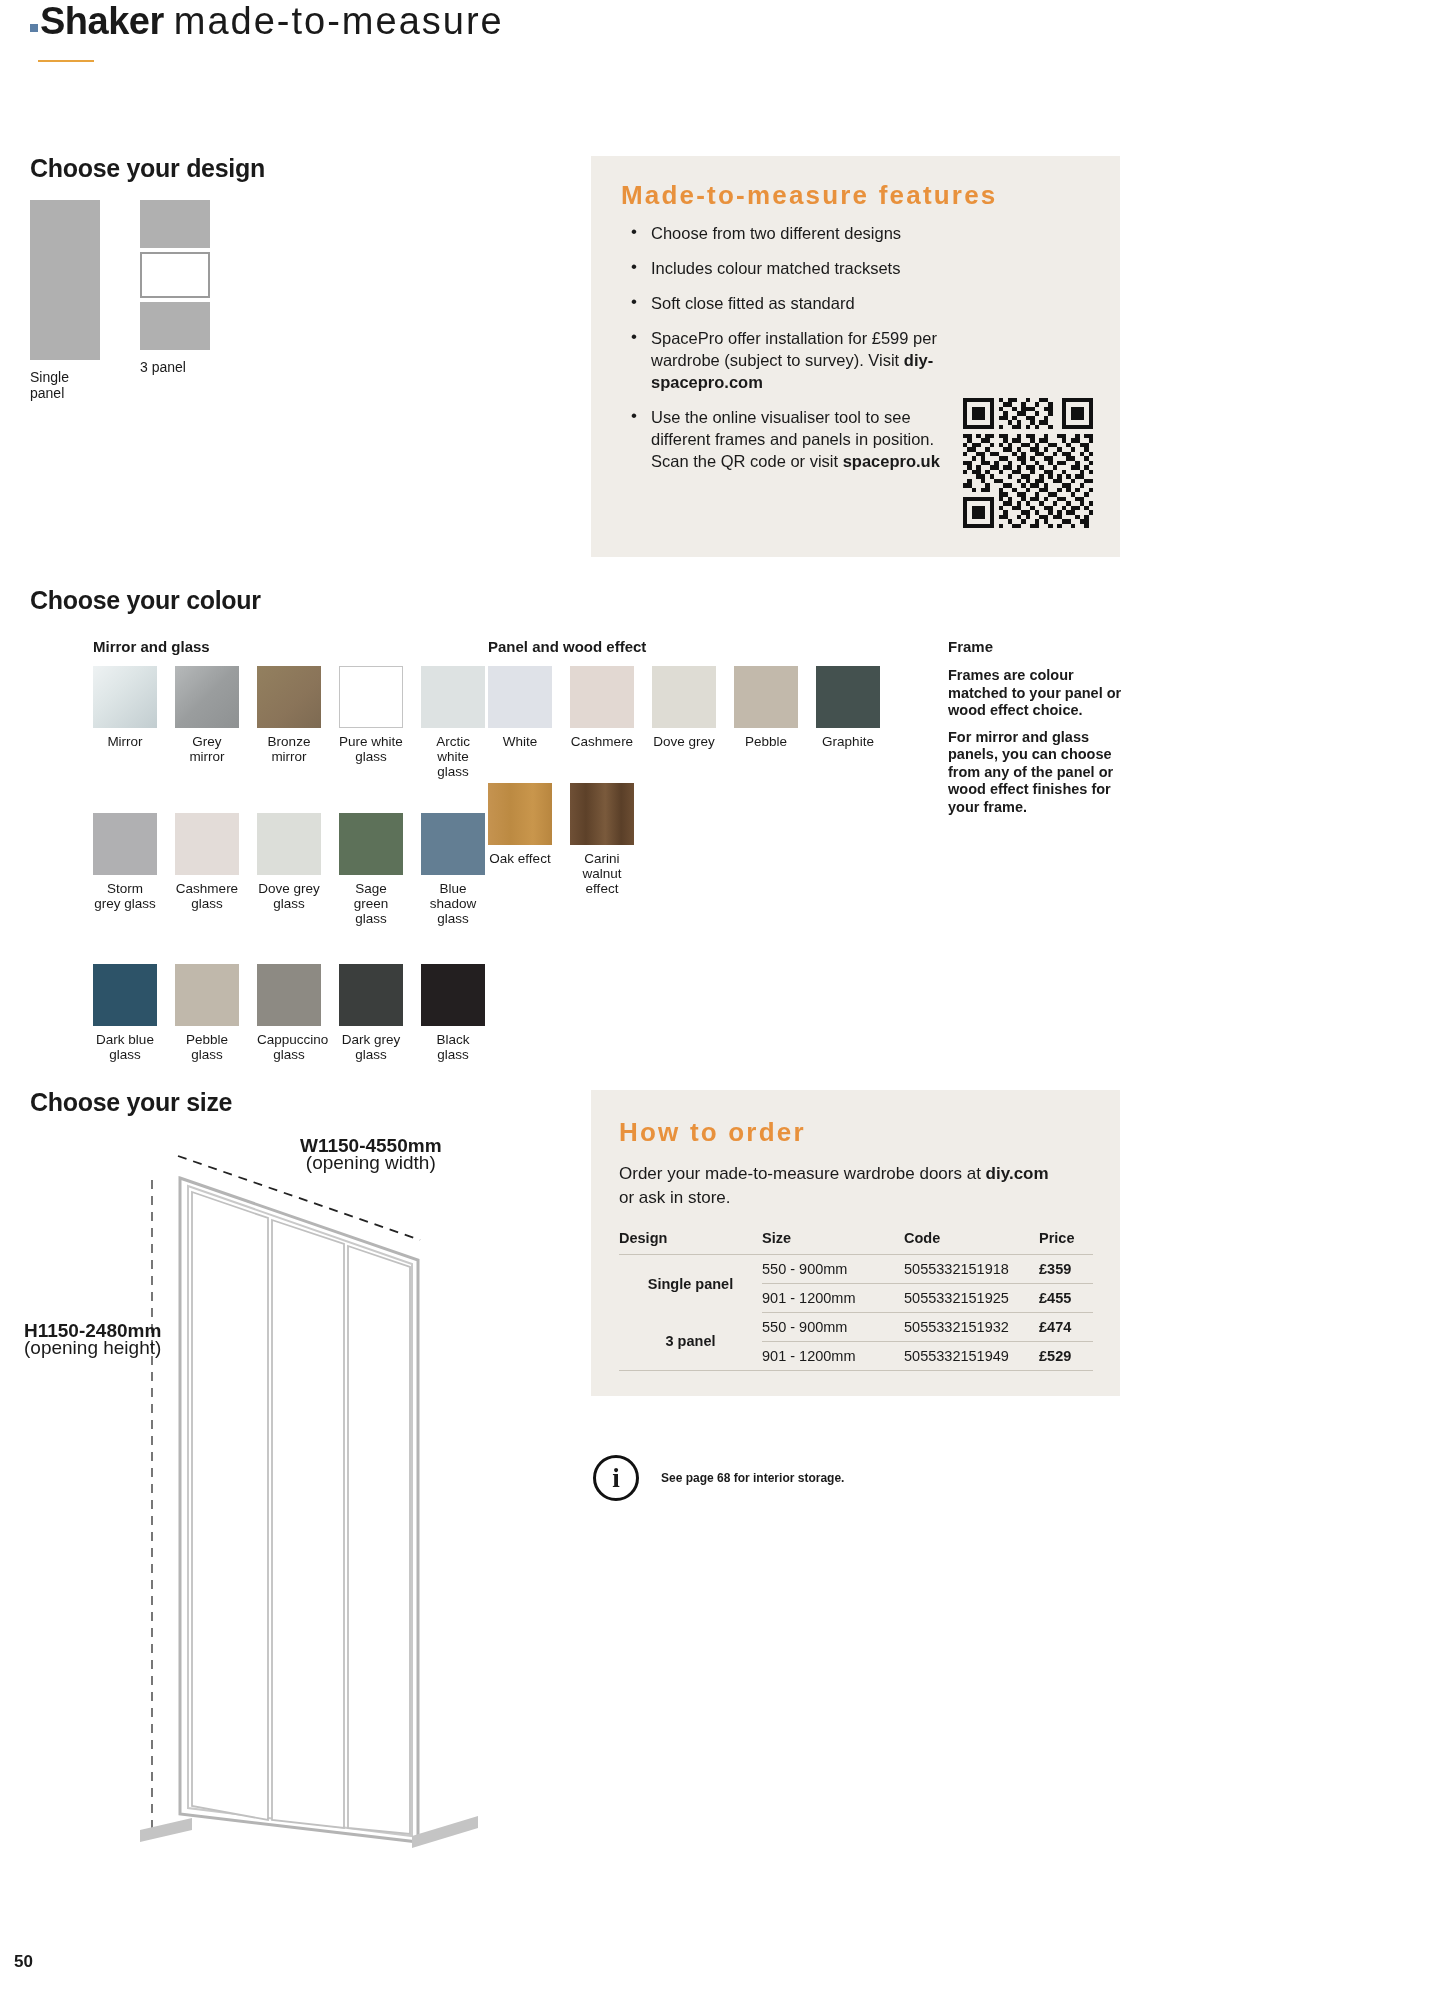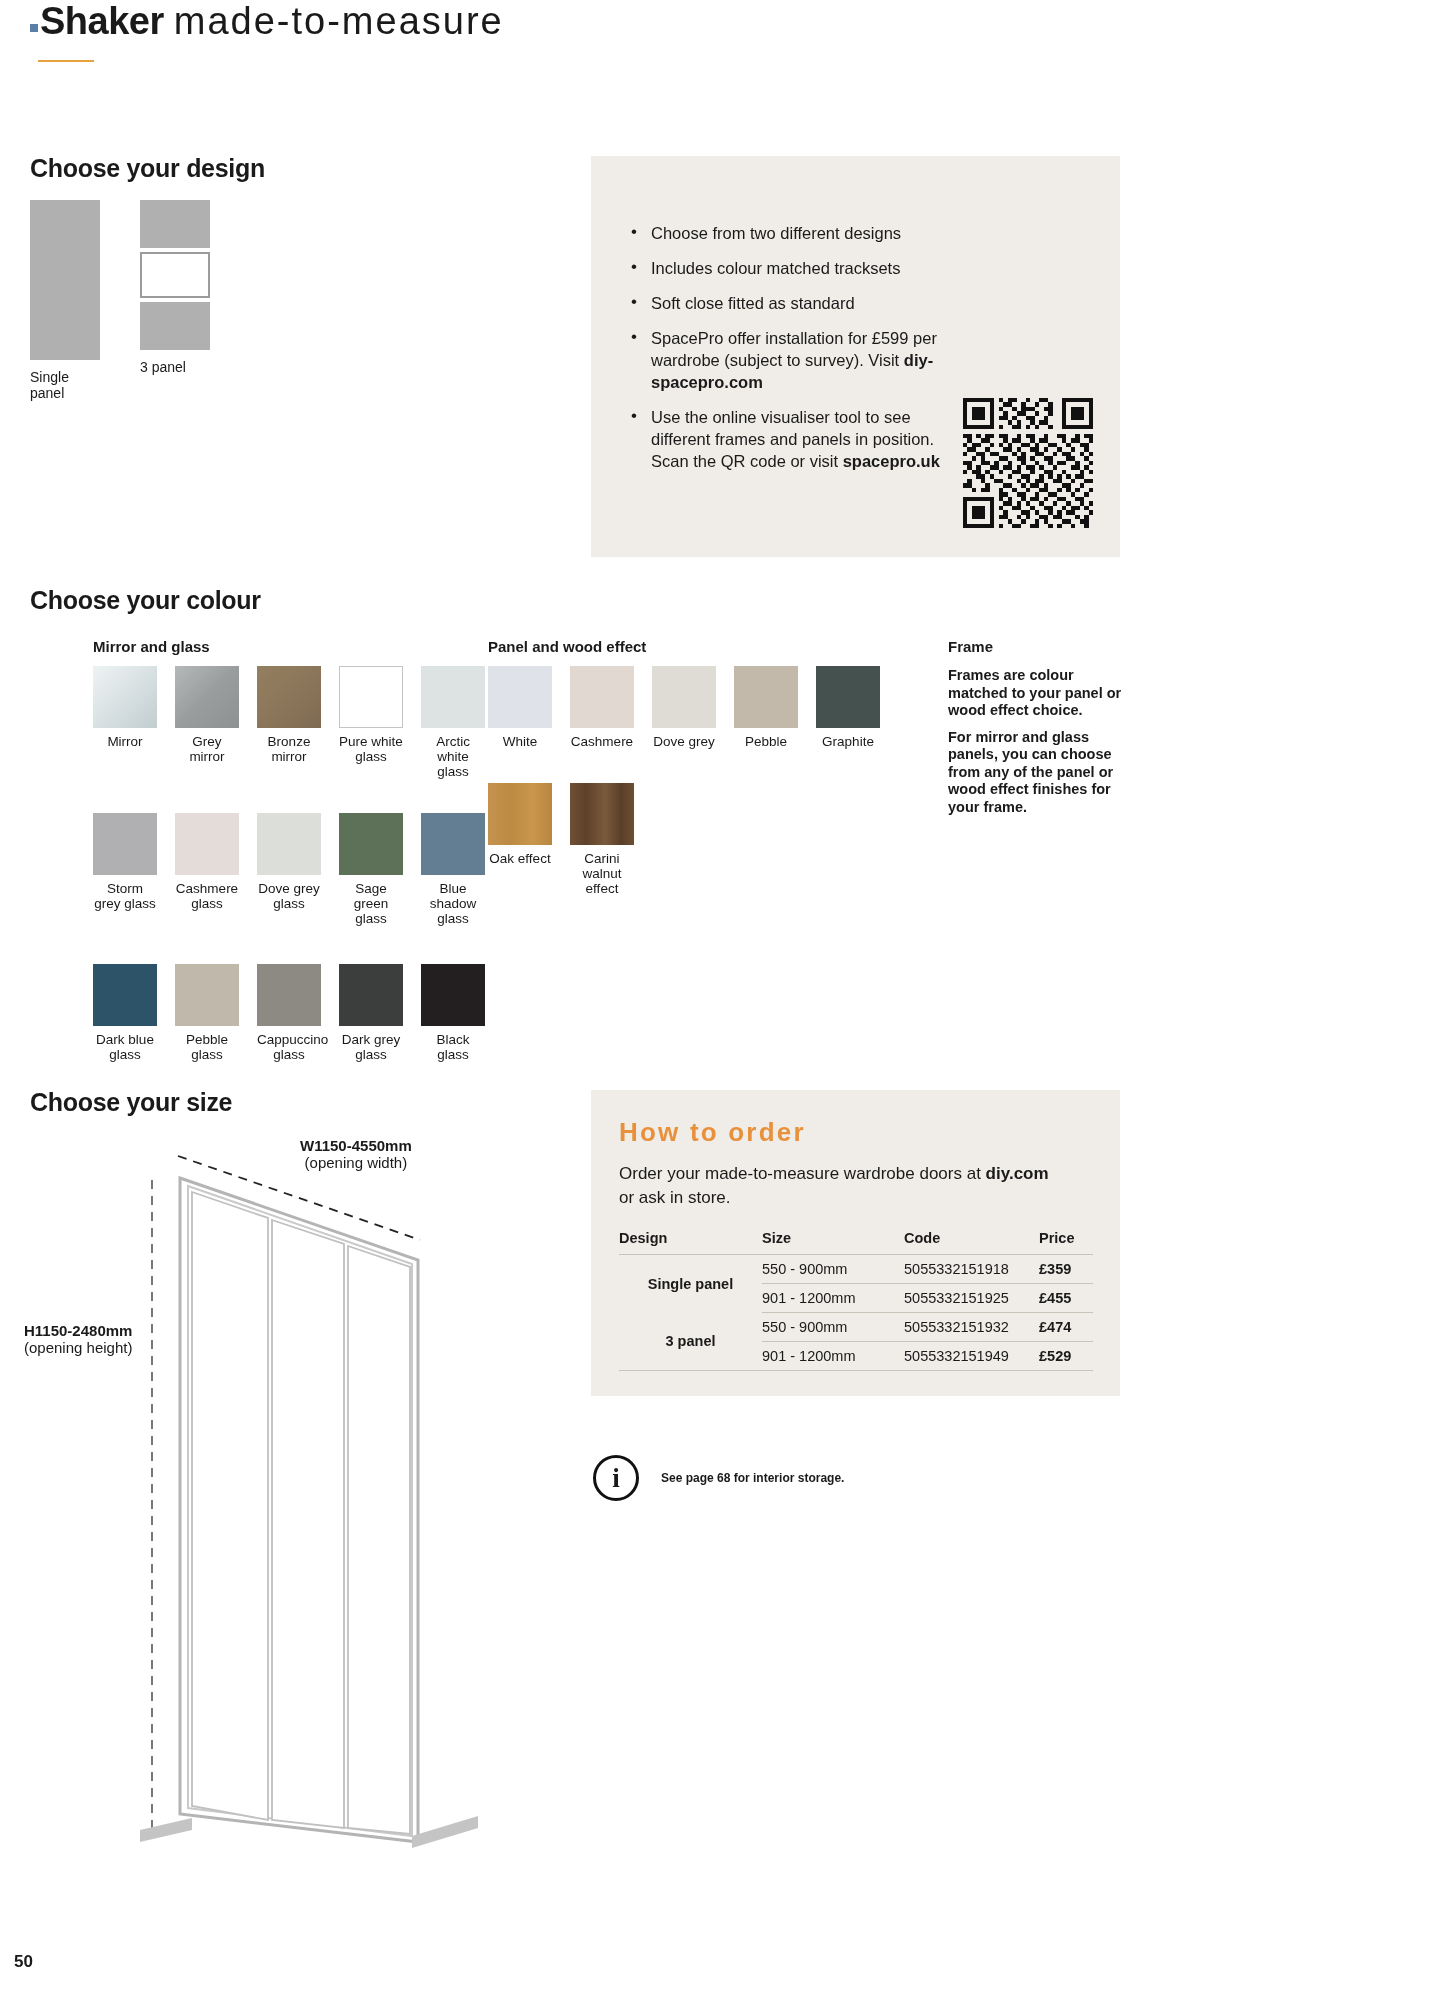--- a/index.html
+++ b/index.html
@@ -67,21 +67,21 @@
   .sw-cell { width: 82px; margin-right: 0px; }
   .sw-box { width: 64px; height: 62px; }
   .sw-label { font-size: 13.5px; line-height: 15px; margin-top: 6px; text-align: center; width: 64px; }
 
   .frame-block { position: absolute; left: 948px; top: 638px; width: 180px; }
   .frame-h { font-size: 15px; font-weight: 700; margin-bottom: 12px; }
   .frame-p { font-size: 14.5px; line-height: 17.5px; font-weight: 700; margin-bottom: 9px; }
 
   
   .size-diagram { position: absolute; left: 100px; top: 1130px; }
-  .dim-label { position: absolute; font-size: 15px; font-weight: 700; line-height: 17px; }
+  .dim-label { position: absolute; font-size: 19px; font-weight: 700; line-height: 17px; }
   .dim-label .lite { font-weight: 400; }
 
   
   .order-box {
     position: absolute; left: 591px; top: 1090px;
     width: 529px; height: 306px;
     background: #f0ede8;
   }
   .order-title {
     position: absolute; left: 28px; top: 27px;
@@ -138,20 +138,21 @@
 
     <div class="design-item" style="left:110px; top:0px;">
       <div class="blk" style="width:70px; height:48px;"></div>
       <div class="blk-outline" style="width:70px; height:46px; margin-top:4px;"></div>
       <div class="blk" style="width:70px; height:48px; margin-top:4px;"></div>
       <div class="design-label">3 panel</div>
     </div>
   </div>
 
   <div class="feat-box">
+    <div class="feat-title">Made-to-measure features</div>
     <ul class="feat-list">
       <li>Choose from two different designs</li>
       <li>Includes colour matched tracksets</li>
       <li>Soft close fitted as standard</li>
       <li>SpacePro offer installation for £599 per wardrobe (subject to survey). Visit <b>diy-spacepro.com</b></li>
       <li>Use the online visualiser tool to see different frames and panels in position. Scan the QR code or visit <b>spacepro.uk</b></li>
     </ul>
   </div>
 
   <svg class="qr" viewBox="0 0 29 29" shape-rendering="crispEdges">

